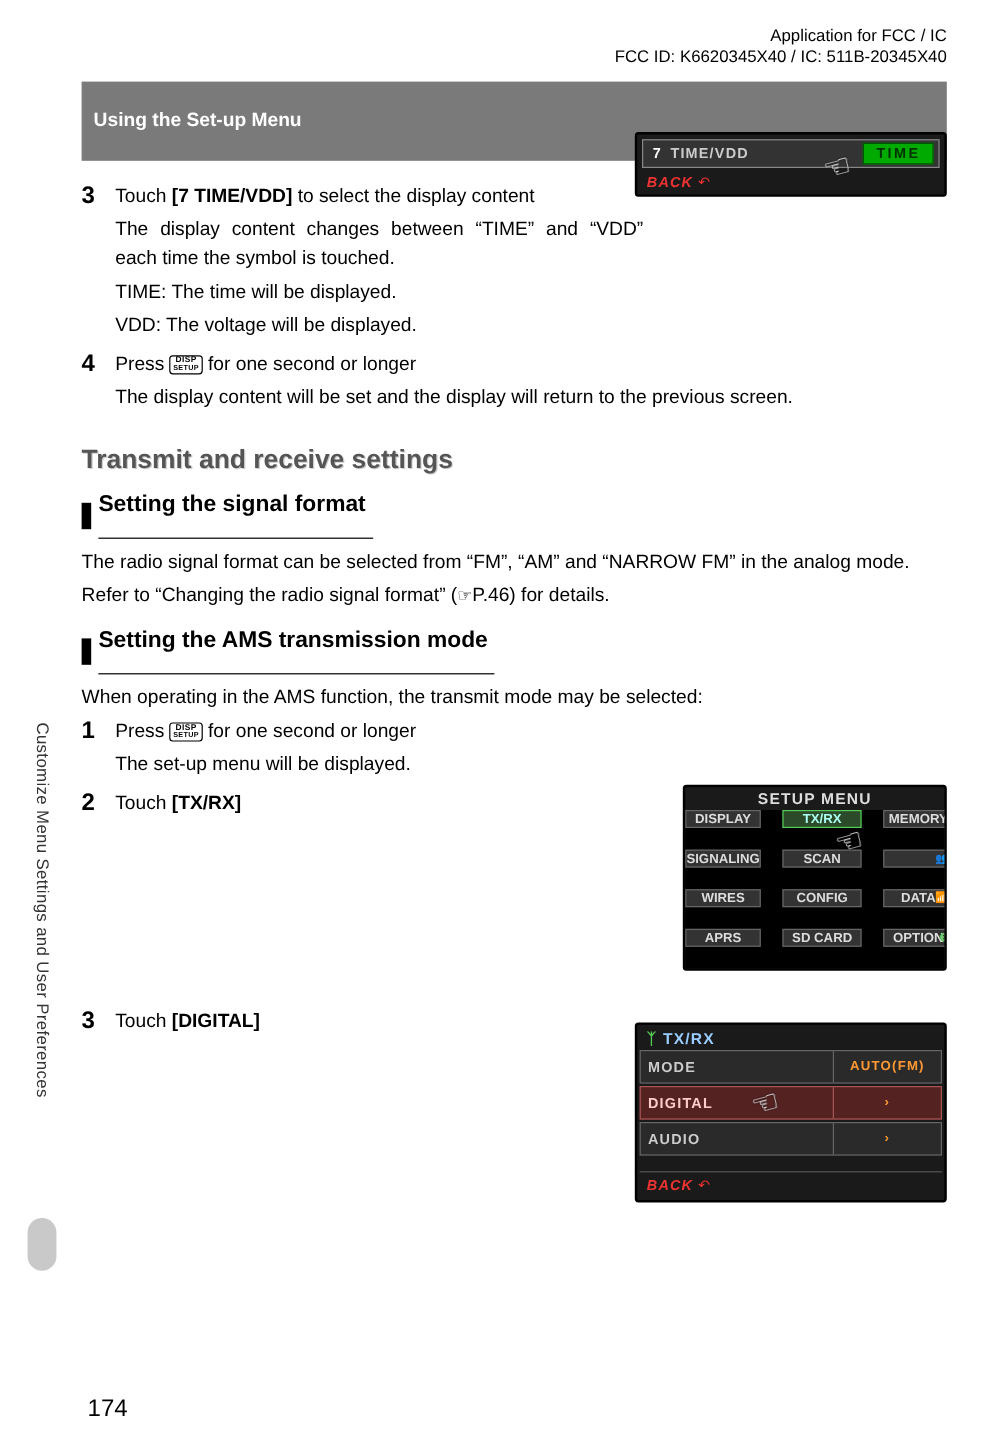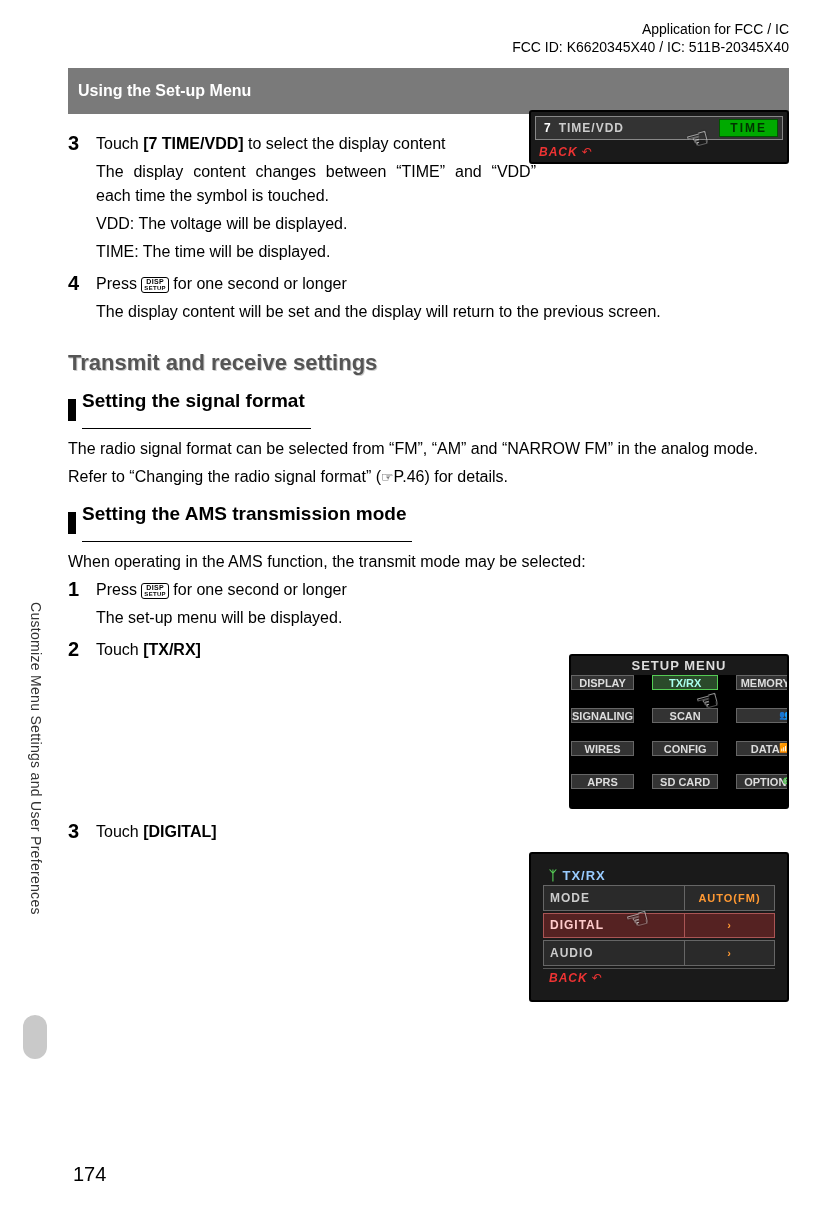--- a/index.html
+++ b/index.html
@@ -18,21 +18,21 @@
     text-align: right;
     font-size: 14px;
     line-height: 1.3;
     margin-bottom: 12px;
   }
   .section-banner {
     background: #7a7a7a;
     color: #fff;
     font-size: 16px;
     font-weight: bold;
-    padding: 14px 10px;
+    padding: 24px 10px;
     margin-bottom: 18px;
   }
   .step-row {
     display: flex;
     margin-bottom: 4px;
   }
   .step-num {
     font-size: 20px;
     font-weight: bold;
     width: 28px;
@@ -237,21 +237,21 @@
   }
   
   .ss3 {
     position: absolute;
     right: 40px;
     top: 852px;
     width: 260px;
     height: 150px;
     display: flex;
     flex-direction: column;
-    padding: 12px;
+    padding: 2px;
   }
   .ss3-title {
     color: #9cf;
     font-weight: bold;
     letter-spacing: 1px;
     font-size: 13px;
     padding: 2px 6px;
   }
   .ss3-row {
     display: flex;
@@ -311,22 +311,22 @@
 
   <div class="section-banner">Using the Set-up Menu</div>
 
   <div class="step-row">
     <div class="step-num">3</div>
     <div class="step-body step3-text">
       <p>
         <span>Touch </span><span class="bold">[7 TIME/VDD]</span><span> to select the display content</span>
       </p>
       <p class="justify">The display content changes between “TIME” and “VDD” each time the symbol is touched.</p>
+      <p>TIME: The time will be displayed.</p>
       <p>VDD: The voltage will be displayed.</p>
-      <p>TIME: The time will be displayed.</p>
     </div>
   </div>
 
   <div class="step-row">
     <div class="step-num">4</div>
     <div class="step-body">
       <p>
         <span>Press </span><span class="disp-icon"><span class="line1">DISP</span><span class="line2">SETUP</span></span><span> for one second or longer</span>
       </p>
       <p>The display content will be set and the display will return to the previous screen.</p>

